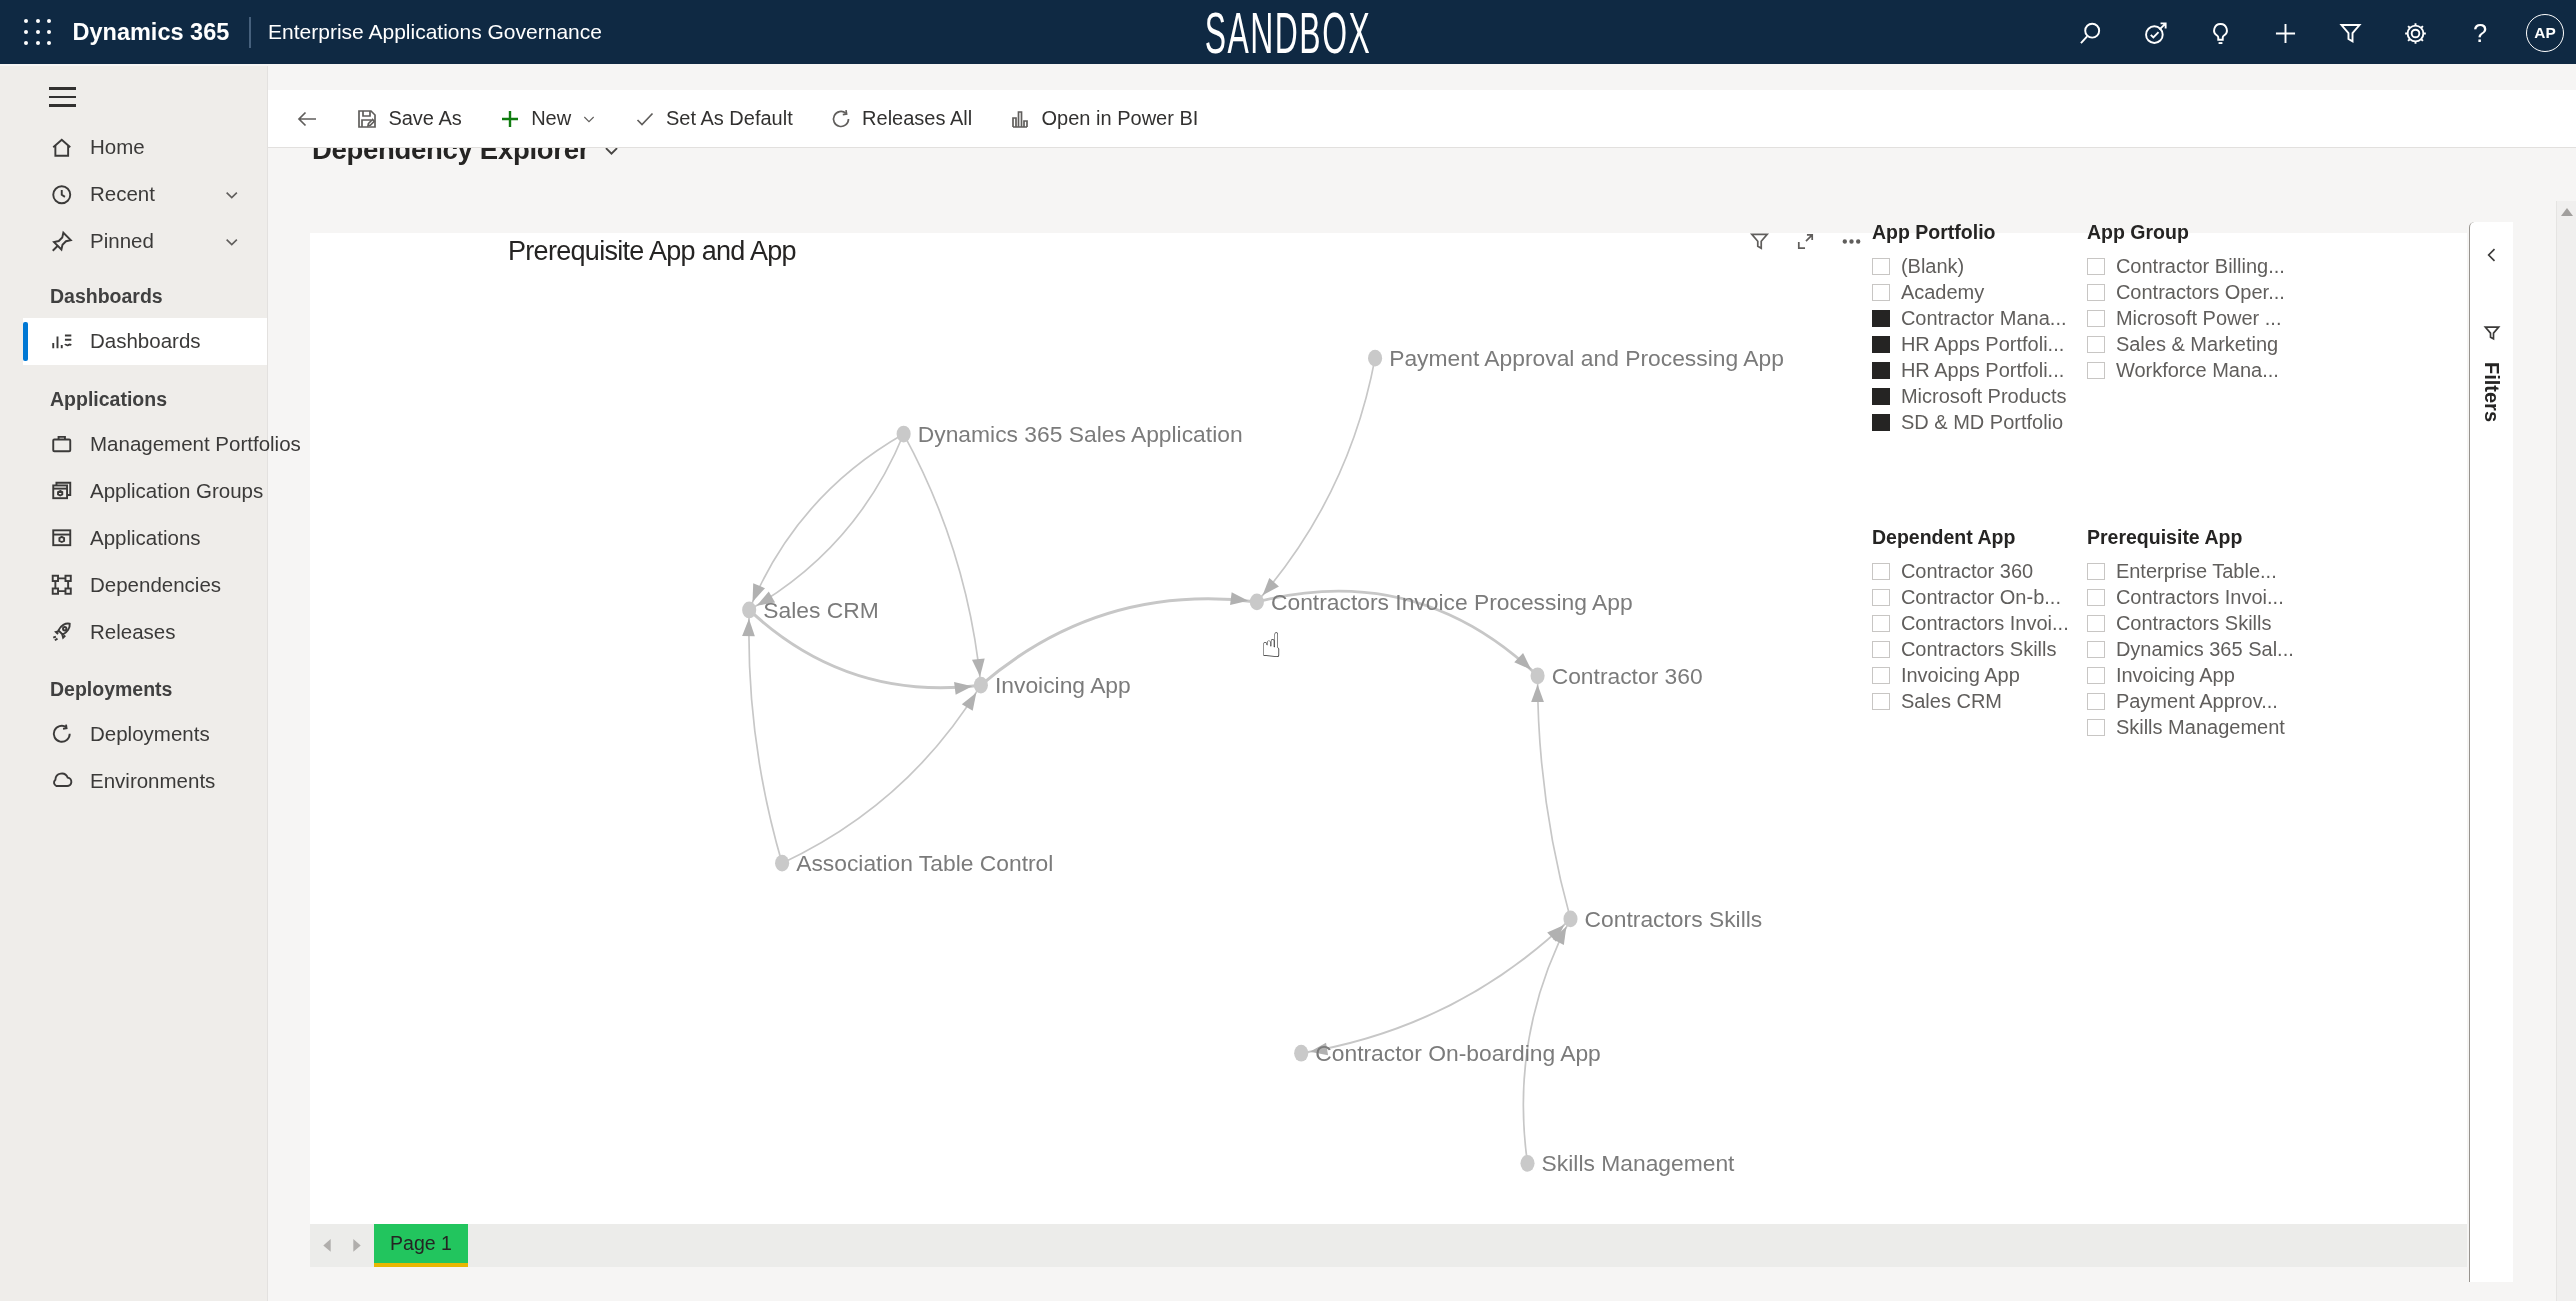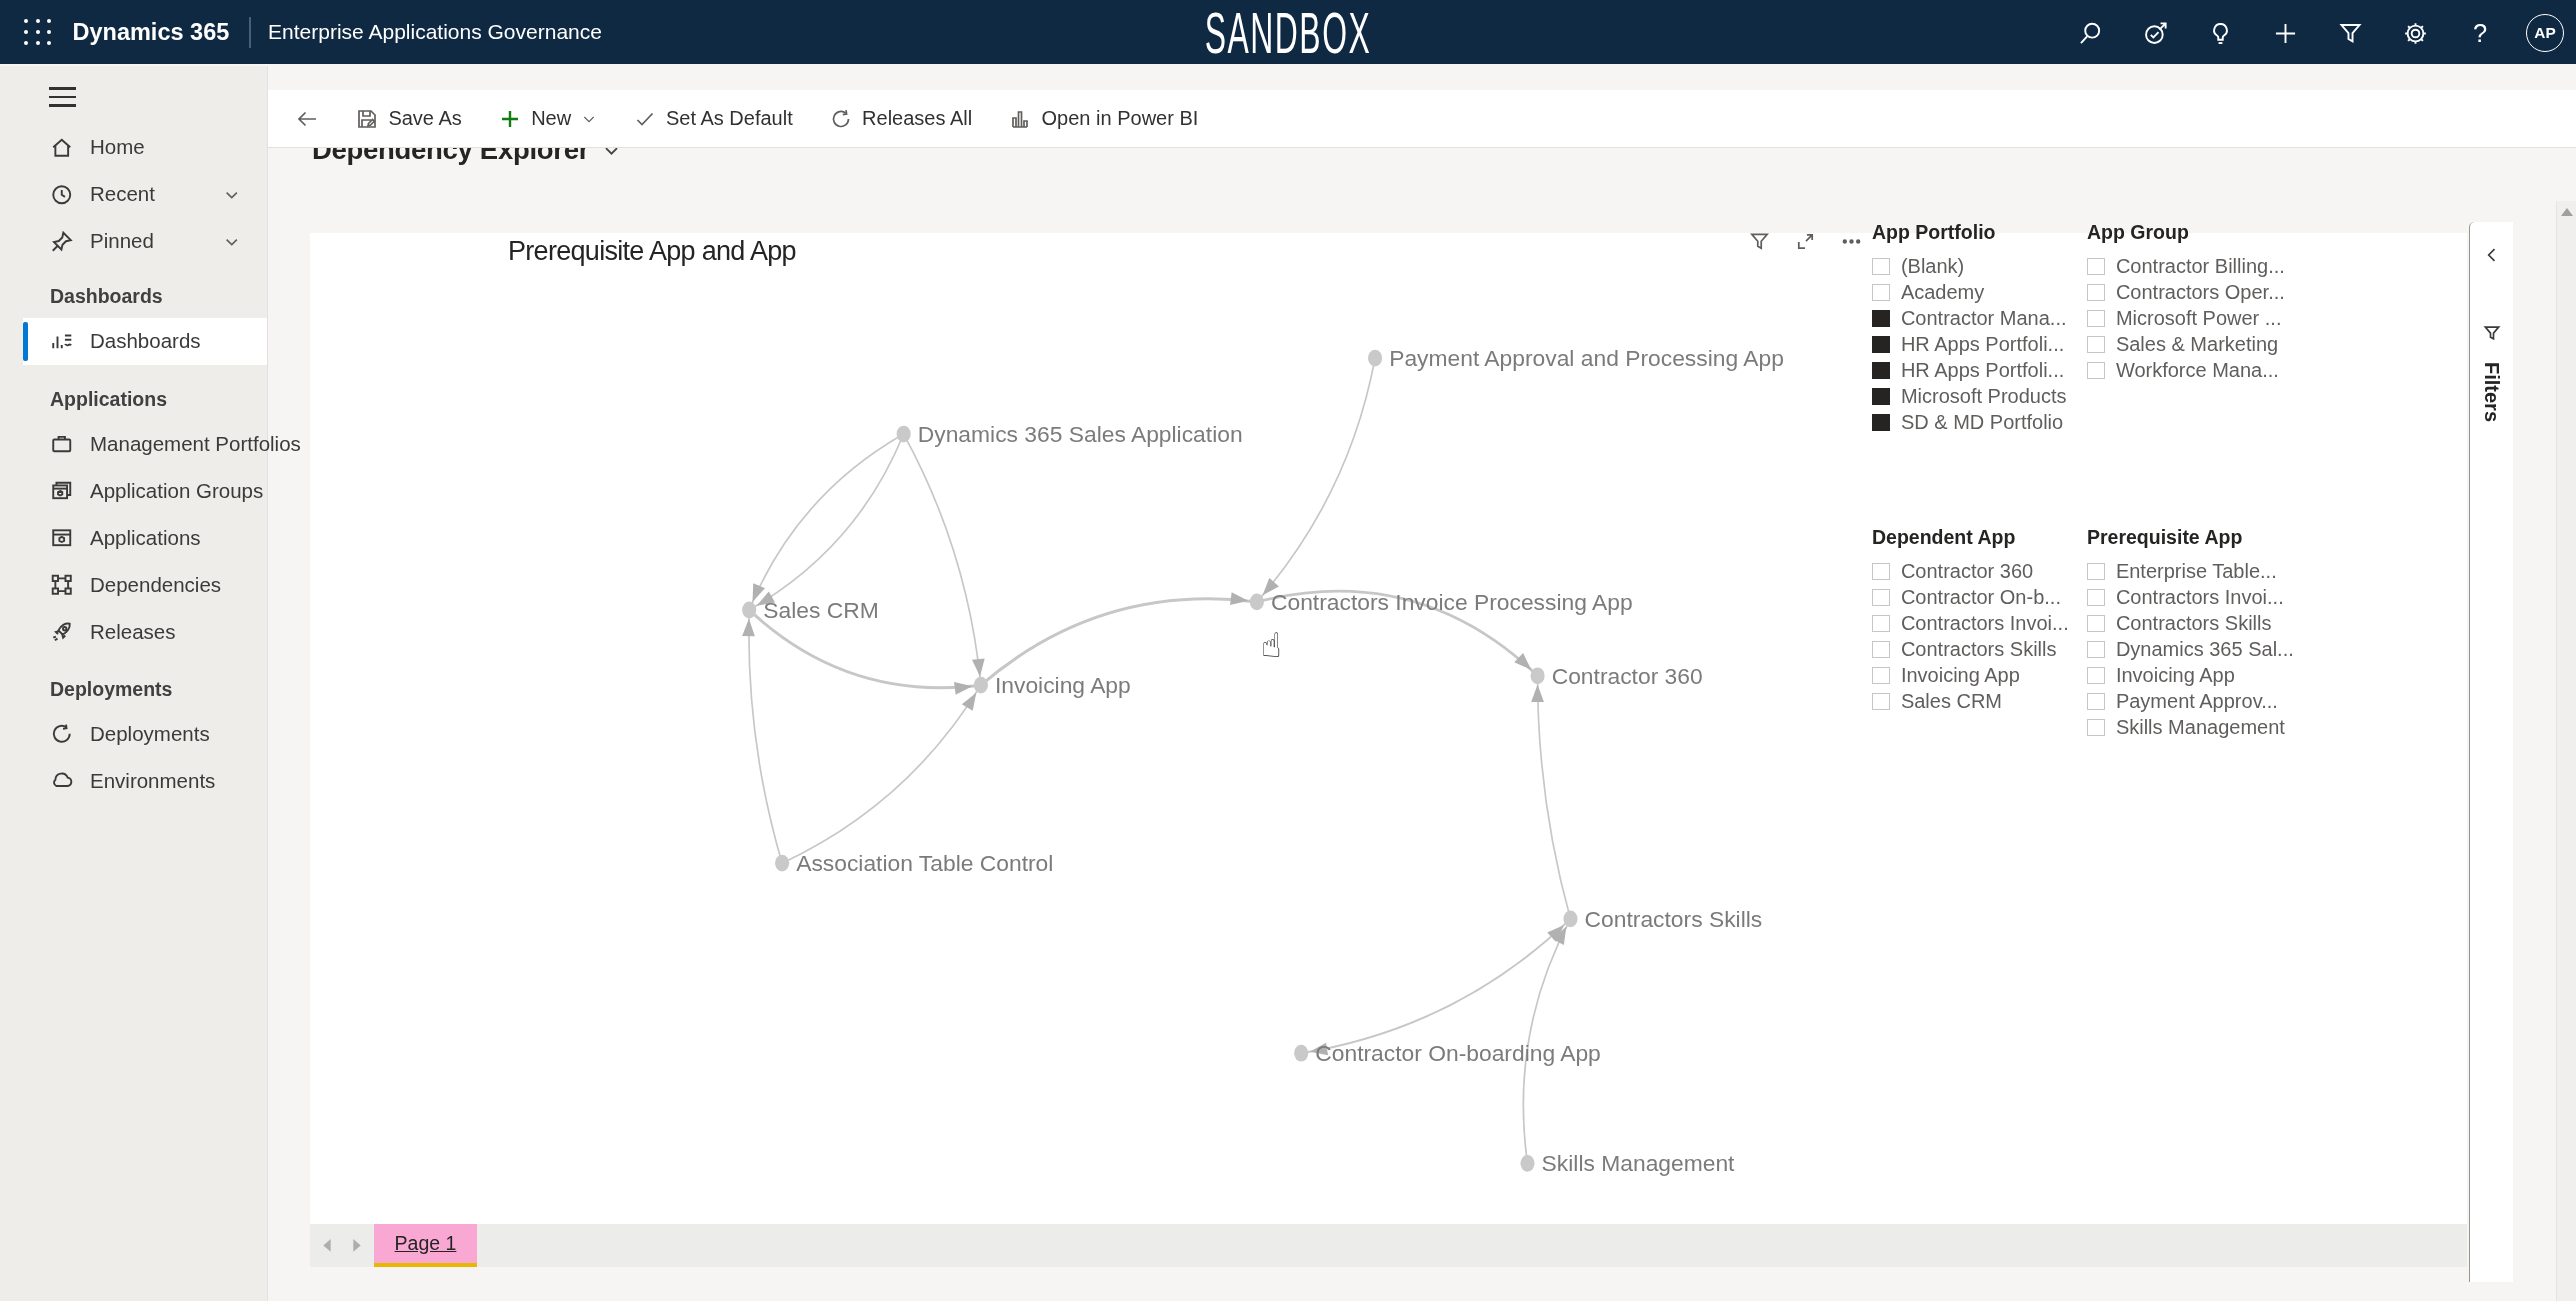--- a/index.html
+++ b/index.html
@@ -85,22 +85,22 @@
   .frail .rchev { margin-top:23px; width:20px; height:20px; cursor:pointer; }
   .frail .rchev svg, .frail .rfun svg { width:20px; height:20px; stroke:#3b3a39; fill:none; stroke-width:2; }
   .frail .rfun { margin-top:58px; width:20px; height:20px; }
   .frail .rtext { margin-top:19px; writing-mode:vertical-rl; font-size:20px; font-weight:700; color:#252423; }
 
   
   .tabstrip { position:absolute; left:310px; top:1224px; width:2157px; height:43px; background:#ececea;
     display:flex; align-items:stretch; z-index:5; }
   .tabnav { width:64px; display:flex; align-items:center; justify-content:center; gap:17.5px; }
   .tabnav svg { width:12px; height:14.8px; fill:#b0aeac; cursor:pointer; }
-  .pagetab { width:103px; background:#f9a8d4; border-bottom:4.7px solid #e7b703; display:flex;
-    align-items:center; justify-content:center; font-size:19.5px; color:#252423; cursor:pointer;text-decoration:underline; }
+  .pagetab { width:94px; background:#22c55e; border-bottom:4.7px solid #e7b703; display:flex;
+    align-items:center; justify-content:center; font-size:19.5px; color:#252423; cursor:pointer; }
 
   
   .vscroll { position:absolute; right:0; top:201px; width:20px; height:1100px; background:#f0efee;
     border-left:0.7px solid #e5e4e2; z-index:25; }
   .vscroll .up { position:absolute; top:6.7px; left:50%; transform:translateX(-50%);
     width:0; height:0; border-left:6px solid transparent; border-right:6px solid transparent;
     border-bottom:8px solid #a19f9d; }
 </style>
 </head>
 <body>

